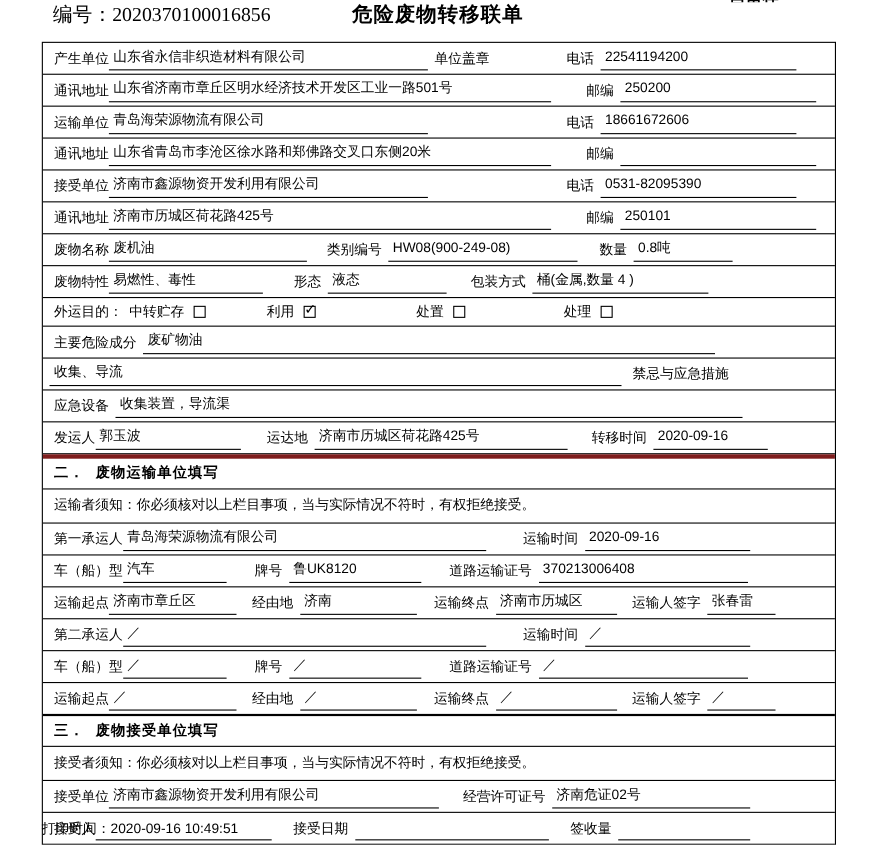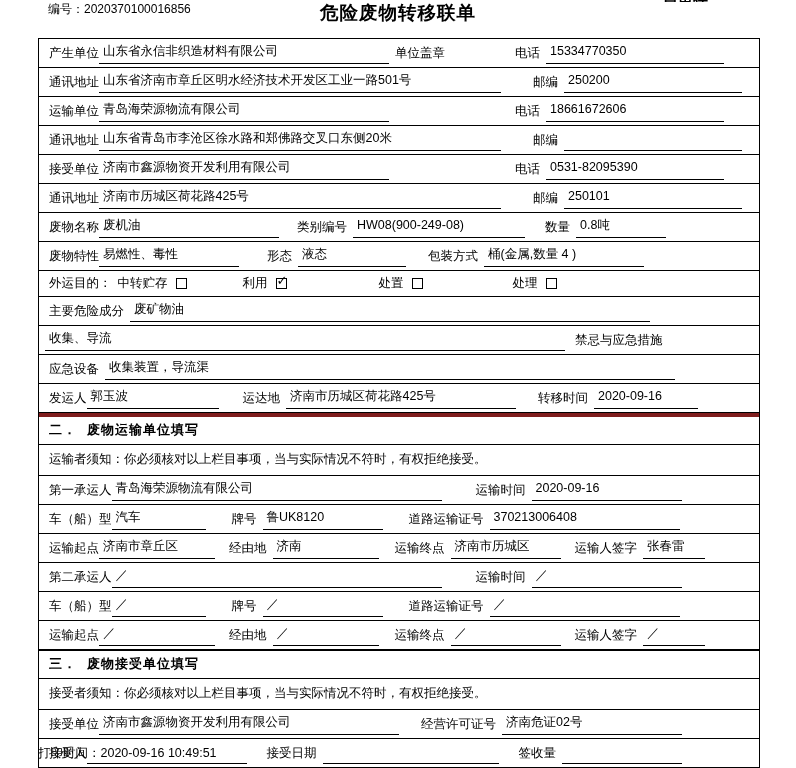--- a/index.html
+++ b/index.html
@@ -24,22 +24,23 @@
   }
   
   .top-row {
     position: relative;
     height: 34px;
   }
   .doc-number {
     position: absolute;
     left: 48px;
     top: 1px;
-    font-size: 12px;
+    font-size: 18px;
     white-space: nowrap;
+    font-family: Liberation Serif, serif;
   }
   .doc-title {
     position: absolute;
     left: 0;
     right: 0;
     top: 0px;
     text-align: center;
     font-size: 18.5px;
     font-weight: bold;
     letter-spacing: 1px;
@@ -152,21 +153,21 @@
   </div>
 
   <div class="table-wrap">
 
 
     <div class="row">
       <div class="cell lbl">产生单位</div>
       <div class="cell fld" style="width:290px">山东省永信非织造材料有限公司</div>
       <div class="cell plain" style="width:112px">单位盖章</div>
       <div class="cell plain" style="padding-left:14px">电话</div>
-      <div class="cell fld left" style="width:178px;margin-left:6px">15334770350</div>
+      <div class="cell fld left" style="width:178px;margin-left:6px">22541194200</div>
     </div>
 
     <div class="row">
       <div class="cell lbl">通讯地址</div>
       <div class="cell fld" style="width:402px">山东省济南市章丘区明水经济技术开发区工业一路501号</div>
       <div class="cell plain" style="padding-left:32px">邮编</div>
       <div class="cell fld left" style="width:178px;margin-left:6px">250200</div>
     </div>
 
     <div class="row">

